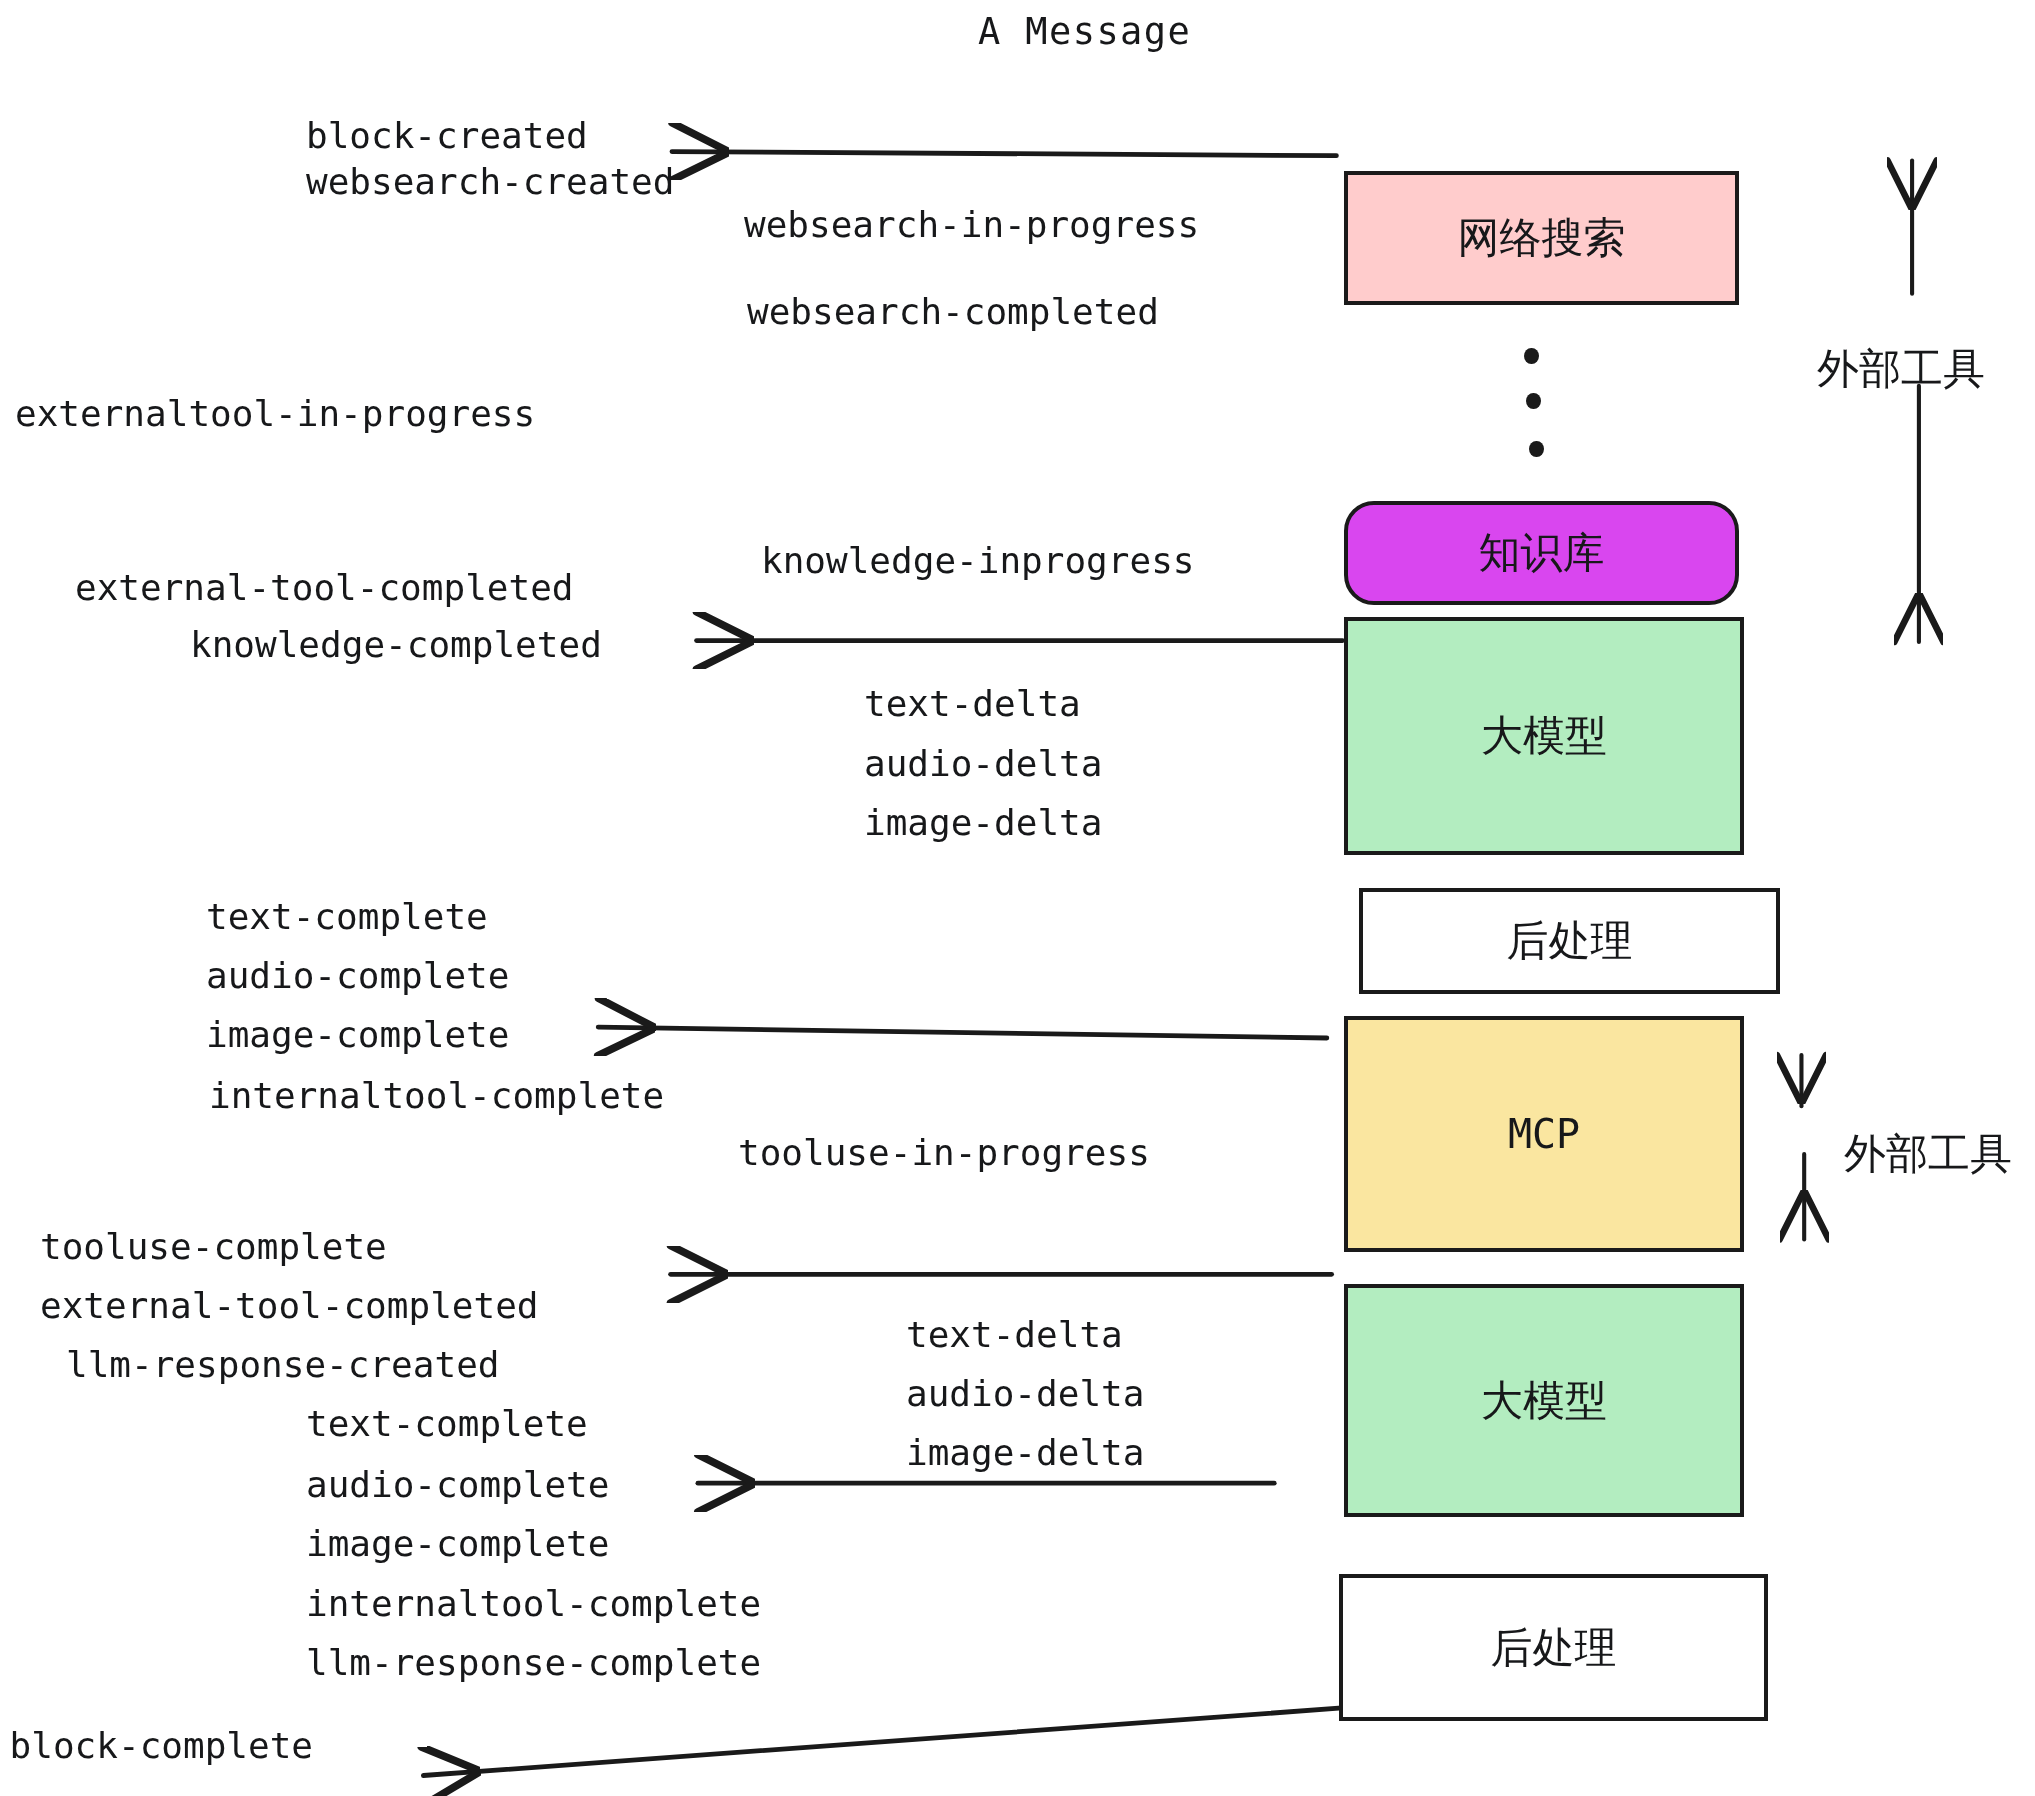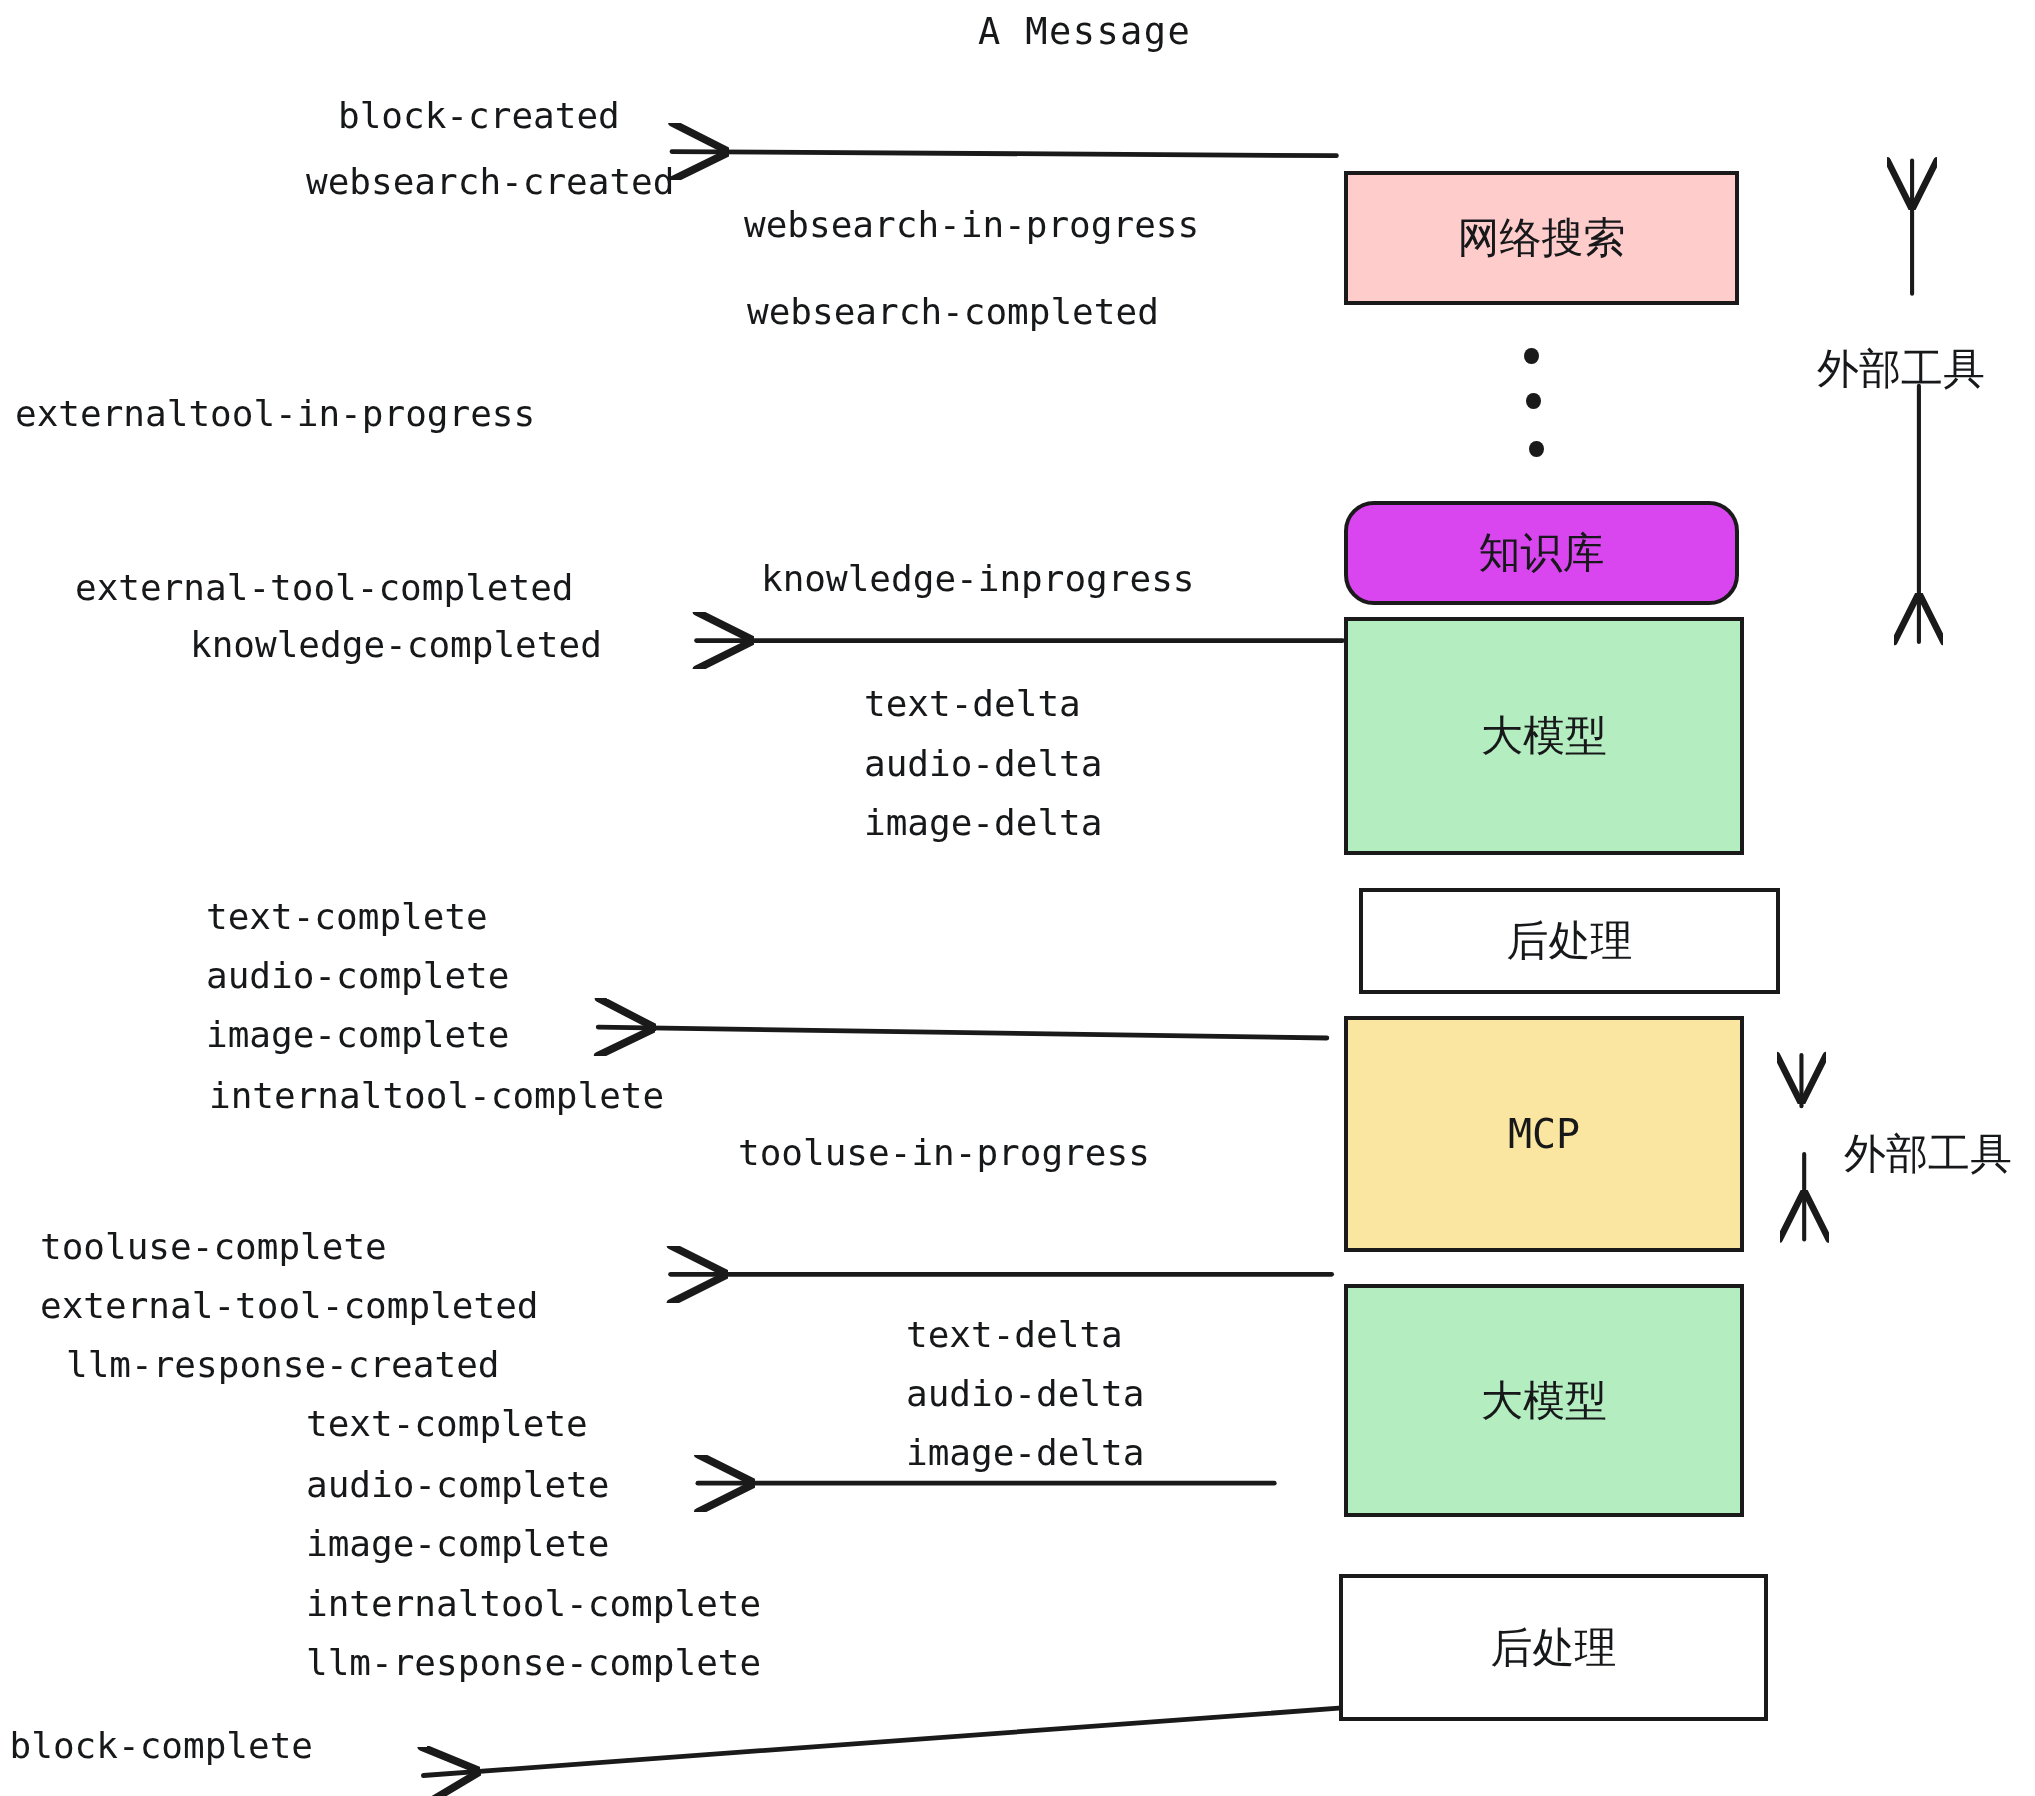--- a/index.html
+++ b/index.html
@@ -108,26 +108,26 @@
       <div class="boxlabel" style="left: 1359px; top: 888px; width: 421px; height: 106px; background: rgb(255, 255, 255);">后处理</div>
       <div class="boxlabel mono" style="left: 1344px; top: 1016px; width: 400px; height: 236px; background: rgb(250, 230, 160); text-align: center;">MCP</div>
       <div class="boxlabel" style="left: 1344px; top: 1284px; width: 400px; height: 233px; background: rgb(179, 237, 192);">大模型</div>
       <div class="boxlabel" style="left: 1339px; top: 1574px; width: 429px; height: 147px; background: rgb(255, 255, 255);">后处理</div>
     </div>
   <div id="sidelabels-host">
       <div class="sidelabel" style="left: 1817px; top: 341px;">外部工具</div>
       <div class="sidelabel" style="left: 1844px; top: 1126px;">外部工具</div>
     </div>
   <div id="events-host">
-      <div class="evt" style="left: 306px; top: 98px; margin-left: 32px;">block-created</div>
+      <div class="evt" style="left: 306px; top: 118px;">block-created</div>
       <div class="evt" style="left: 306px; top: 164px;">websearch-created</div>
       <div class="evt" style="left: 744px; top: 207px;">websearch-in-progress</div>
       <div class="evt" style="left: 747px; top: 294px;">websearch-completed</div>
       <div class="evt" style="left: 15px; top: 396px;">externaltool-in-progress</div>
-      <div class="evt" style="left: 761px; top: 561px;">knowledge-inprogress</div>
+      <div class="evt" style="left: 761px; top: 543px;">knowledge-inprogress</div>
       <div class="evt" style="left: 75px; top: 570px;">external-tool-completed</div>
       <div class="evt" style="left: 190px; top: 627px;">knowledge-completed</div>
       <div class="evt" style="left: 864px; top: 686px;">text-delta</div>
       <div class="evt" style="left: 864px; top: 746px;">audio-delta</div>
       <div class="evt" style="left: 864px; top: 805px;">image-delta</div>
       <div class="evt" style="left: 206px; top: 899px;">text-complete</div>
       <div class="evt" style="left: 206px; top: 958px;">audio-complete</div>
       <div class="evt" style="left: 206px; top: 1017px;">image-complete</div>
       <div class="evt" style="left: 209px; top: 1078px;">internaltool-complete</div>
       <div class="evt" style="left: 738px; top: 1135px;">tooluse-in-progress</div>

